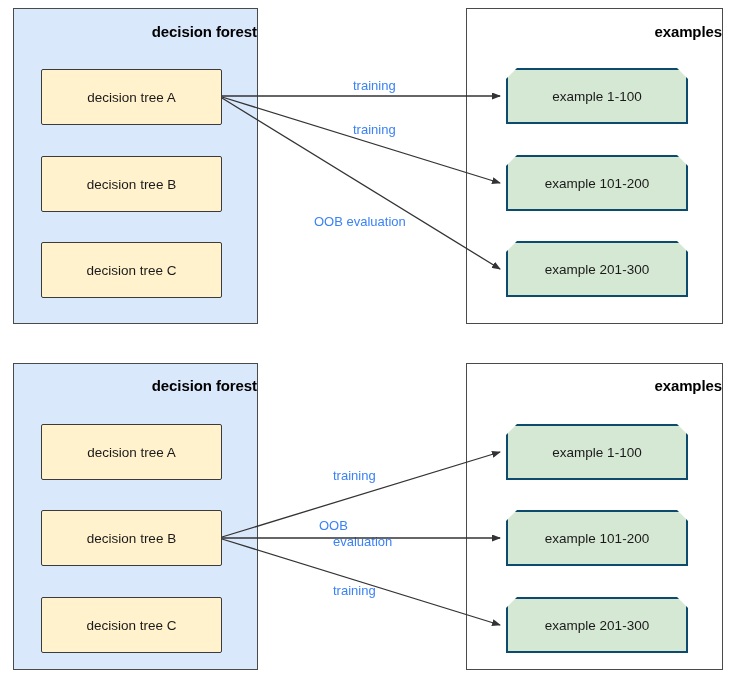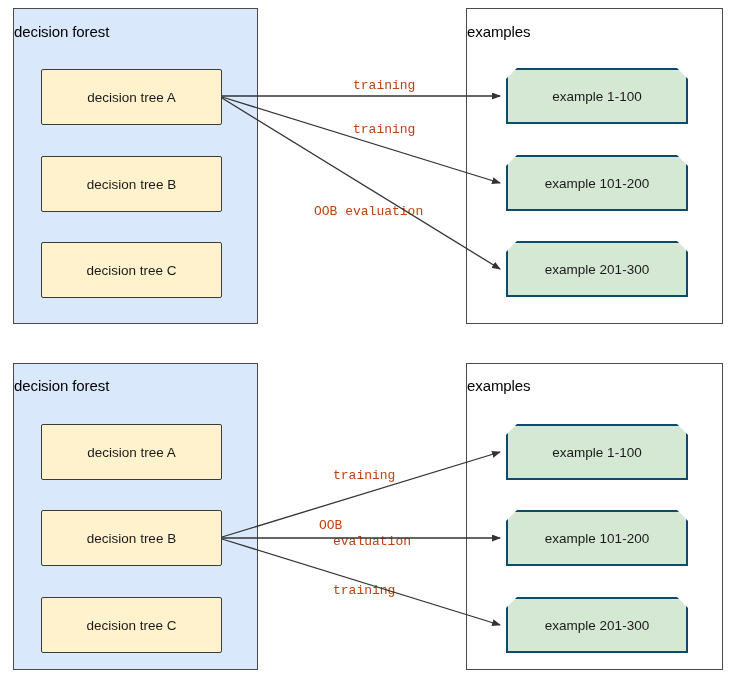--- a/index.html
+++ b/index.html
@@ -27,23 +27,23 @@
     background: #dae8fc;
     border: 1px solid #4a4a4a;
   }
   .examples-panel {
     background: #ffffff;
     border: 1px solid #4a4a4a;
   }
   .panel-title {
     position: absolute;
     width: 100%;
-    text-align: left;
+    text-align: right;
     font-size: 15px;
-    font-weight: normal;
+    font-weight: bold;
     letter-spacing: -0.1px;
     color: #000;
   }
   .tree-box {
     position: absolute;
     box-sizing: border-box;
     background: #fff2cc;
     border: 1px solid #3b3b3b;
     border-radius: 2px;
     display: flex;
@@ -60,25 +60,24 @@
     display: flex;
     align-items: center;
     justify-content: center;
     font-size: 13.5px;
     color: #1a1a1a;
     clip-path: polygon(0px 11px, 11px 0px, calc(100% - 11px) 0px, 100% 11px, 100% 100%, 0px 100%);
   }
   .edge-label {
     position: absolute;
     font-size: 13px;
-    color: #c2410c;
+    color: #3b82f6;
     white-space: nowrap;
     background: transparent;
     line-height: 15px;
-    font-family: Liberation Mono, monospace;
   }
   svg.edges {
     position: absolute;
     left: 0;
     top: 0;
     width: 737px;
     height: 685px;
     pointer-events: none;
     overflow: visible;
   }
@@ -99,21 +98,21 @@
   <div class="panel examples-panel" style="left:466px; top:8px; width:257px; height:316px;">
     <div class="panel-title" style="top:14px;">examples</div>
   </div>
 
   <div class="example-box" style="left:506px; top:68px; width:182px; height:56px;">example 1-100</div>
   <div class="example-box" style="left:506px; top:155px; width:182px; height:56px;">example 101-200</div>
   <div class="example-box" style="left:506px; top:241px; width:182px; height:56px;">example 201-300</div>
 
   <div class="edge-label" style="left:353px; top:78px;">training</div>
   <div class="edge-label" style="left:353px; top:122px;">training</div>
-  <div class="edge-label" style="left:314px; top:204px;">OOB evaluation</div>
+  <div class="edge-label" style="left:314px; top:214px;">OOB evaluation</div>
 
   <div class="panel forest-panel" style="left:13px; top:363px; width:245px; height:307px;">
     <div class="panel-title" style="top:13px;">decision forest</div>
   </div>
 
   <div class="tree-box" style="left:41px; top:424px; width:181px; height:56px;">decision tree A</div>
   <div class="tree-box" style="left:41px; top:510px; width:181px; height:56px;">decision tree B</div>
   <div class="tree-box" style="left:41px; top:597px; width:181px; height:56px;">decision tree C</div>
 
   <div class="panel examples-panel" style="left:466px; top:363px; width:257px; height:307px;">

